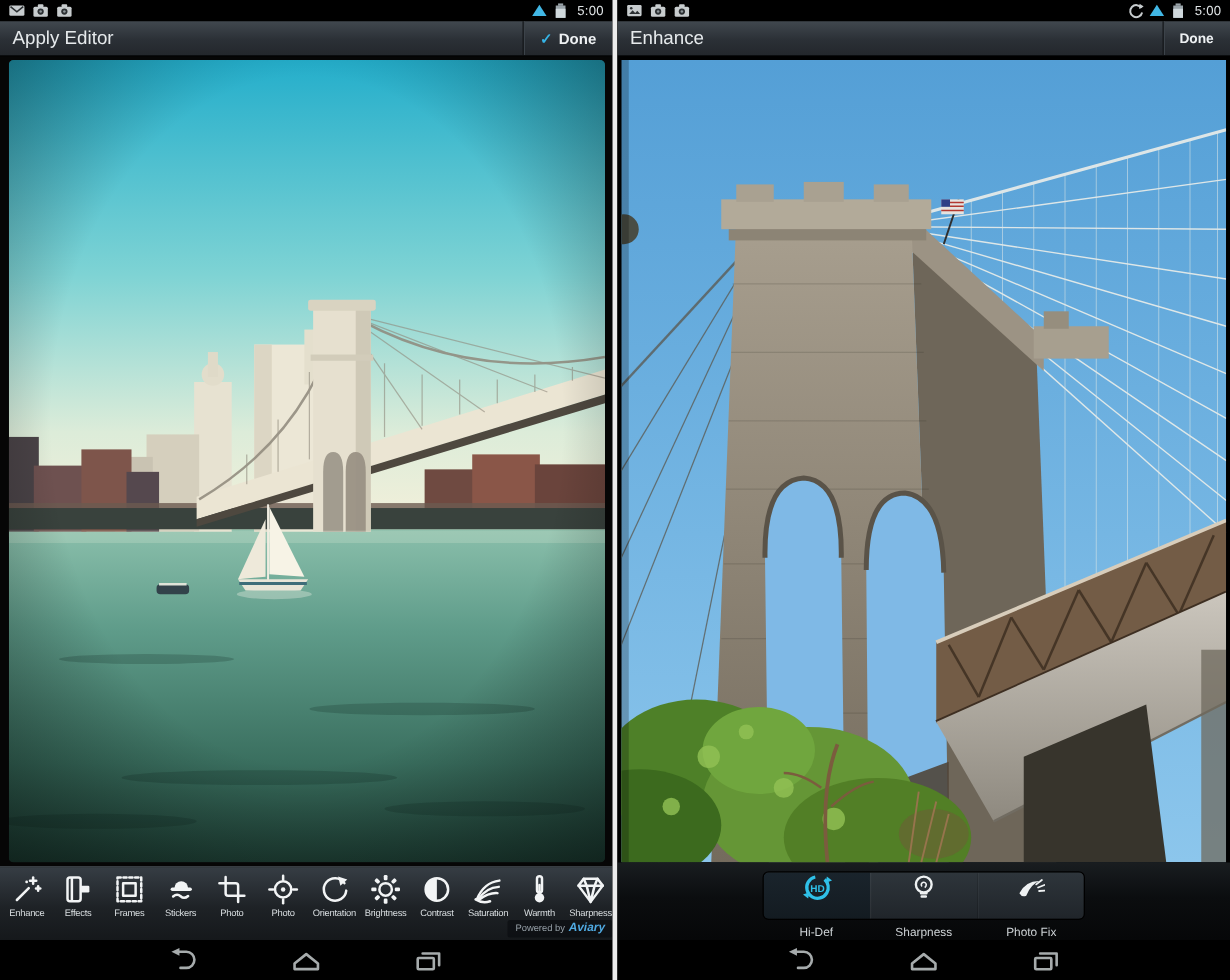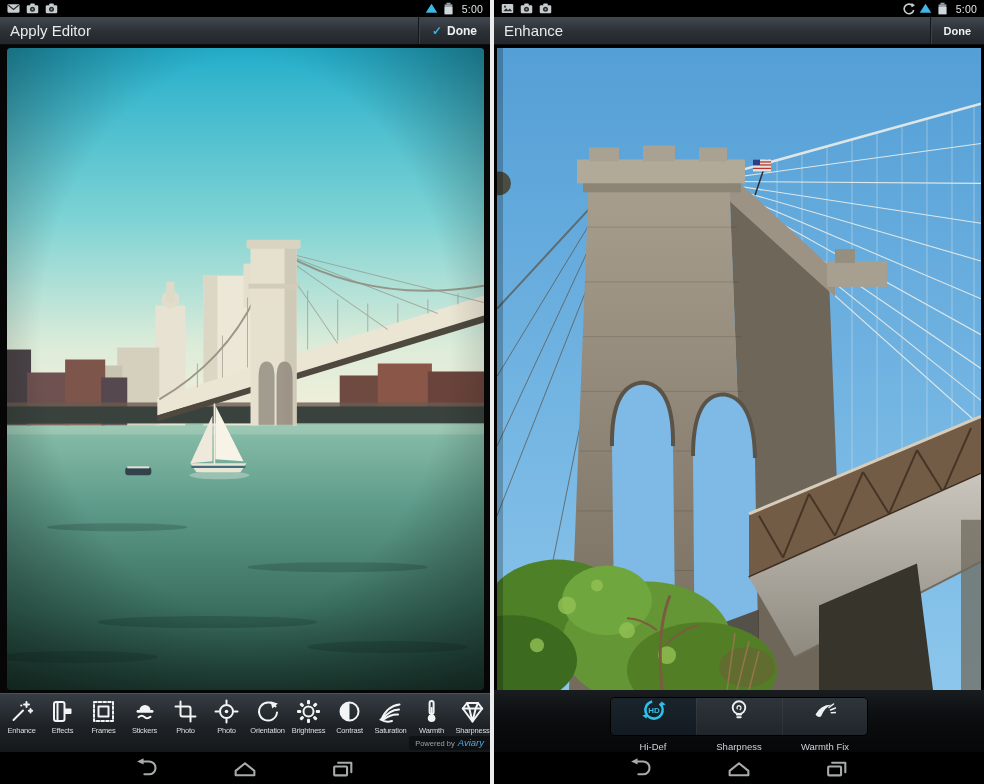--- a/index.html
+++ b/index.html
@@ -46,21 +46,21 @@
            display:flex;padding:5px 0 0 1px;overflow:hidden;}
   .tool{min-width:41px;width:41px;display:flex;flex-direction:column;align-items:center;
         gap:2px;cursor:pointer;}
   .tool svg{width:25px;height:25px;display:block;}
   .tlbl{font-size:7.5px;letter-spacing:-0.2px;color:#d9dee1;white-space:nowrap;}
   .ti{stroke:#f2f4f5;stroke-width:2;fill:none;stroke-linecap:round;stroke-linejoin:round;}
   .tf{fill:#f2f4f5;stroke:none;}
   .powered{position:absolute;right:0;bottom:2px;background:rgba(8,10,12,0.55);
            border-radius:2px;padding:1px 6px 2px 6px;display:flex;align-items:baseline;gap:3px;margin-left:20px;}
   .pw-pre{font-size:7.5px;color:#97a1a8;}
-  .pw-brand{font-size:9.5px;font-weight:normal;font-style:italic;color:#4fa9e0;}
+  .pw-brand{font-size:9.5px;font-weight:bold;font-style:italic;color:#4fa9e0;}
 
   
   .enhancebar{position:absolute;top:690px;left:0;width:490px;height:62px;
               background:linear-gradient(#191d20,#0b0d0f 45%,#060708);}
   .opt-group-wrap{position:absolute;left:50%;top:7px;transform:translateX(-50%);width:258px;}
   .opt-row{display:flex;height:37px;border-radius:5px;overflow:hidden;
            border:1px solid #000;box-shadow:inset 0 1px 0 rgba(255,255,255,0.09);}
   .opt-btn{flex:1;display:flex;justify-content:center;cursor:pointer;
            background:linear-gradient(#2e353b,#20252a);box-shadow:inset 1px 0 0 rgba(255,255,255,0.05);}
   .opt-btn:first-child{box-shadow:none;}
@@ -637,21 +637,21 @@
                     <line x1="18.5" y1="12" x2="23.5" y2="10"></line>
                 <line x1="19.3" y1="14.8" x2="23.8" y2="14.5"></line>
               </g>
             </svg>
               </span>
           </div>
         </div>
         <div class="opt-lbls">
           <span class="opt-lbl">Hi-Def</span>
           <span class="opt-lbl">Sharpness</span>
-          <span class="opt-lbl">Warmth Fix</span>
+          <span class="opt-lbl">Photo Fix</span>
         </div>
       </div>
     </div>
 
     <div class="navbar">
       <div class="navbtn">
         <svg viewBox="0 0 25 20">
             <path class="nv" d="M8 3.2 H14.5 a6.2 6.2 0 0 1 0 12.4 H10"></path>
             <polygon fill="#a6abac" points="9.2,0.2 3,3.2 9.2,6.2"></polygon>
           </svg>

